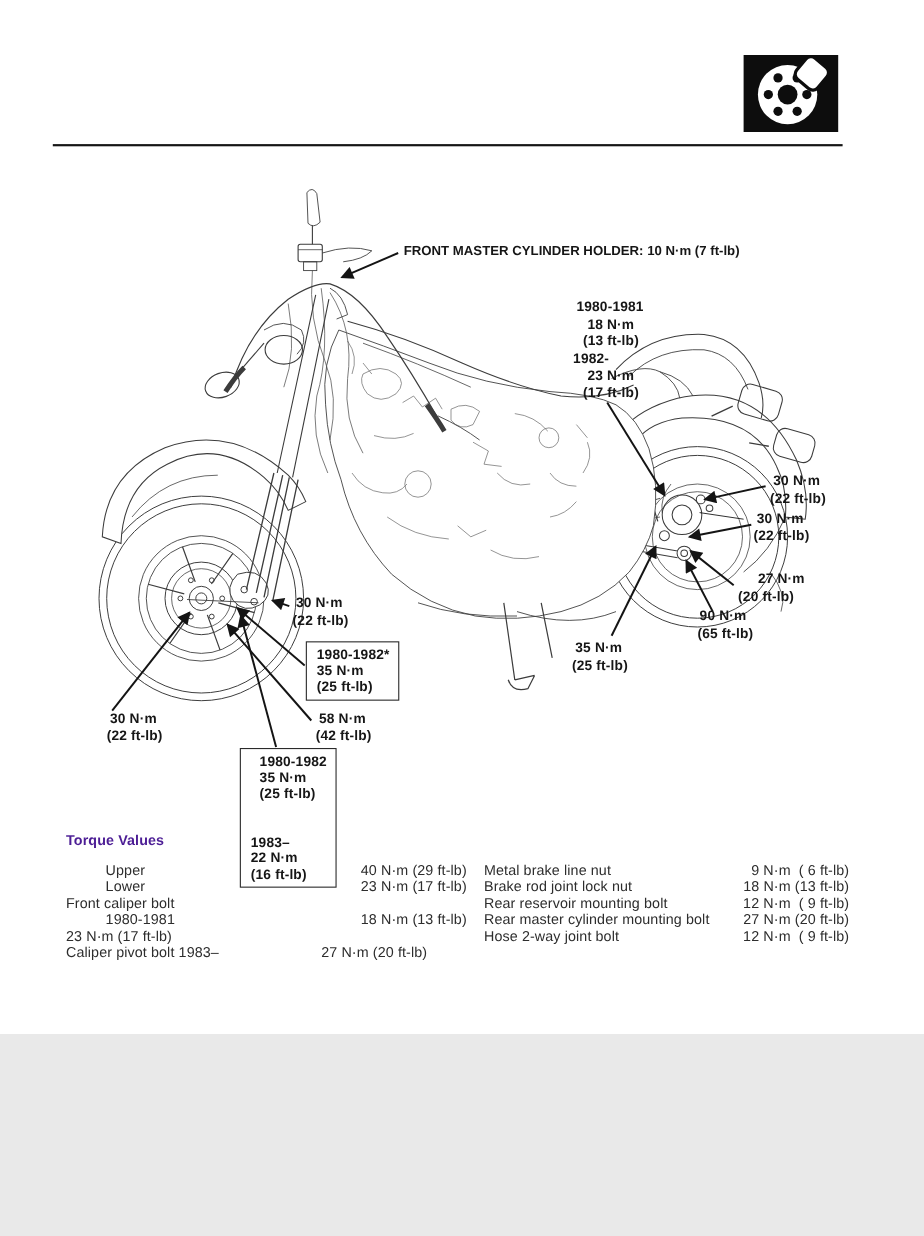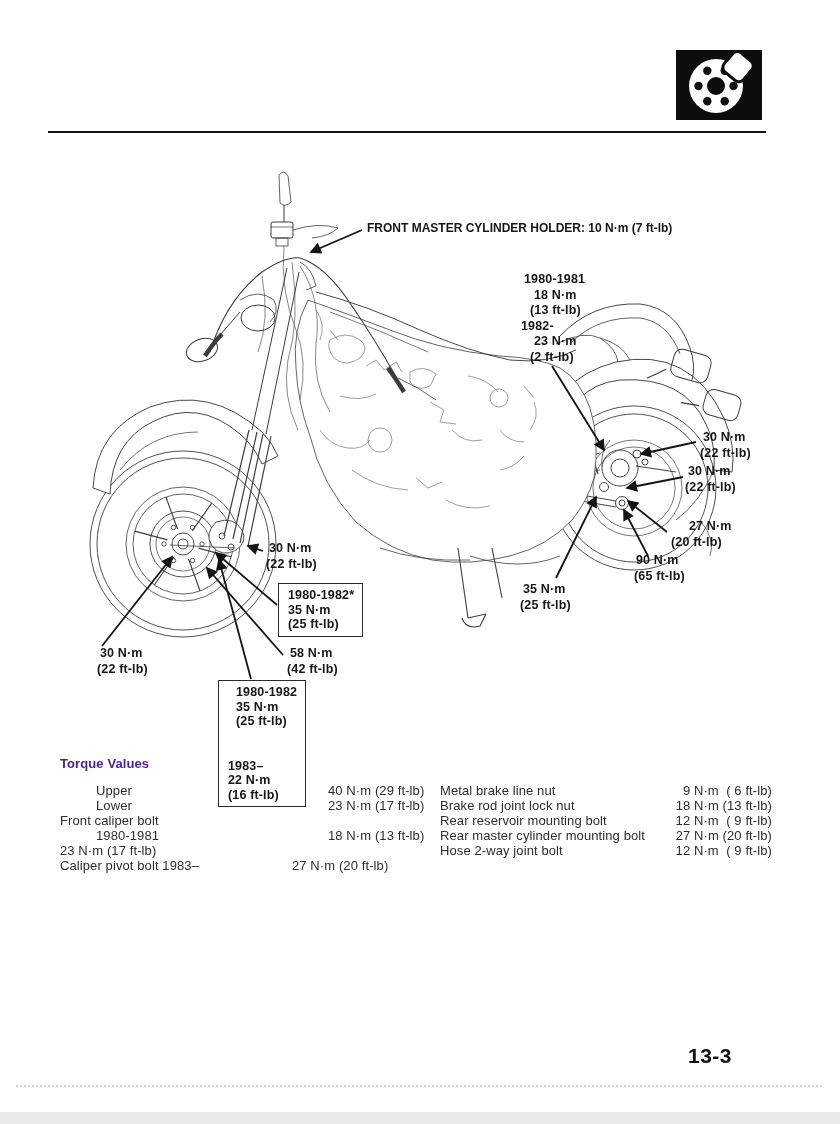--- a/index.html
+++ b/index.html
@@ -1,17 +1,17 @@
 <!DOCTYPE html>
 <html><head>
 <meta charset="utf-8">
 <style>
   html,body{margin:0;padding:0;background:#e9e9e9;}
   #page{
-    position:relative;width:840px;height:1112px;background:#ffffff;
+    position:relative;width:840px;height:940px;background:#ffffff;
     font-family:"Liberation Sans", sans-serif;color:#1a1a1a;overflow:hidden;
     margin:0 auto;
   }
   #art{position:absolute;left:0;top:0;z-index:1;}
   .rule{position:absolute;left:48px;top:131px;width:718px;height:2px;background:#161616;z-index:2;}
   .icon-box{position:absolute;left:676px;top:50px;width:86px;height:70px;background:#0d0d0d;z-index:2;}
   .callout{
     position:absolute;z-index:3;font-weight:bold;font-size:12.5px;line-height:15.5px;
     color:#161616;letter-spacing:.15px;white-space:nowrap;
   }
@@ -226,21 +226,21 @@
   <div class="callout" id="c1">
     <span class="ln">FRONT MASTER CYLINDER HOLDER: 10 N·m (7 ft-lb)</span>
   </div>
 
   <div class="callout" id="c2">
     <span class="ln" style="margin-left:3px">1980-1981</span>
     <span class="ln" style="margin-left:13px">18 N·m</span>
     <span class="ln" style="margin-left:9px">(13 ft-lb)</span>
     <span class="ln">1982-</span>
     <span class="ln" style="margin-left:13px">23 N·m</span>
-    <span class="ln" style="margin-left:9px">(2 ft-lb)</span>
+    <span class="ln" style="margin-left:9px">(17 ft-lb)</span>
   </div>
 
   <div class="callout" id="c3">
     <span class="ln" style="margin-left:3px">30 N·m</span>
     <span class="ln">(22 ft-lb)</span>
   </div>
 
   <div class="callout" id="c4">
     <span class="ln" style="margin-left:3px">30 N·m</span>
     <span class="ln">(22 ft-lb)</span>

